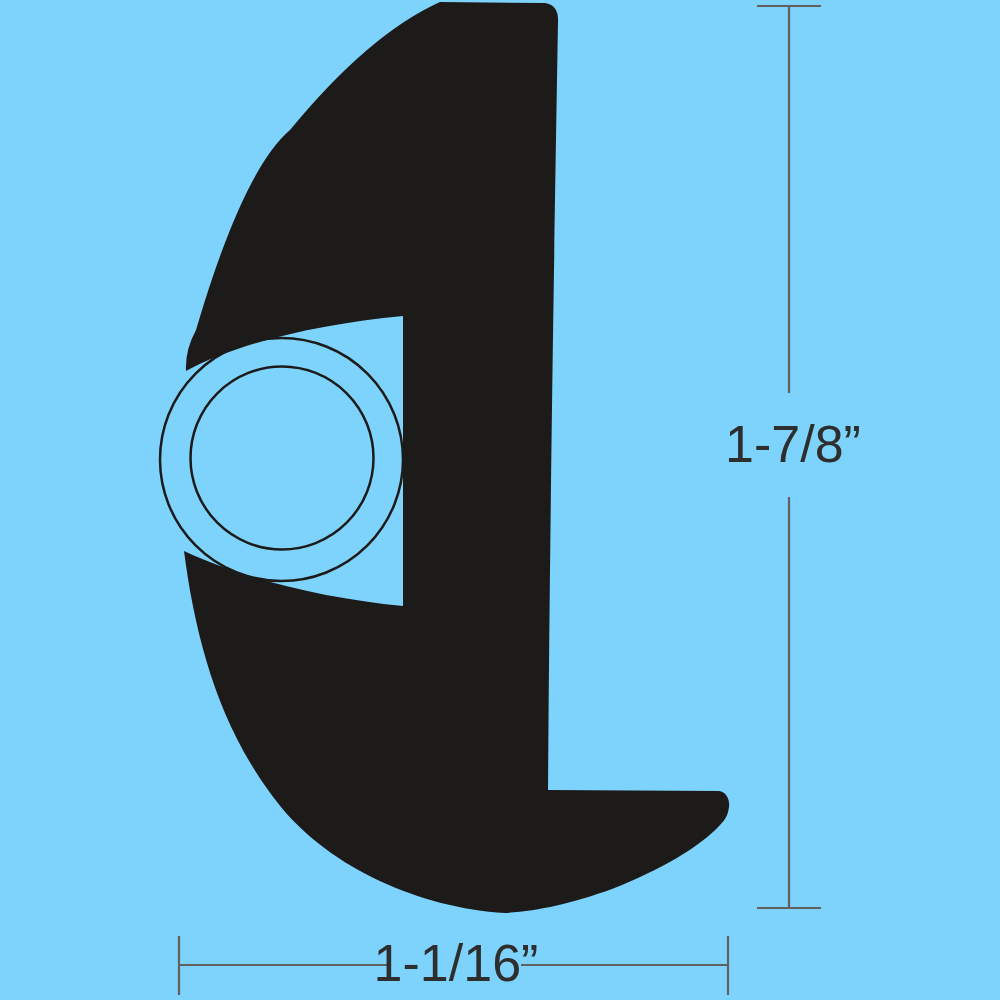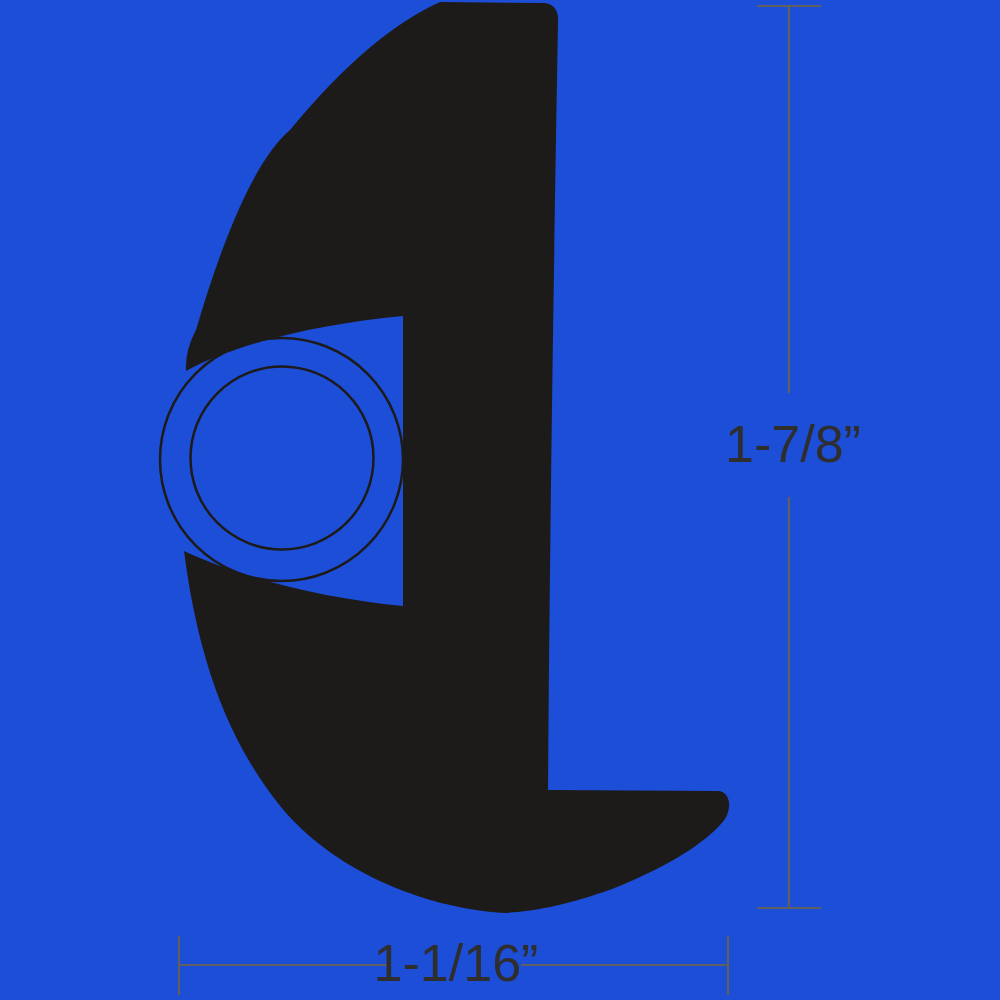--- a/index.html
+++ b/index.html
@@ -4,21 +4,21 @@
 <style>
   html, body {
     margin: 0;
     padding: 0;
     background: #ffffff;
   }
   .stage {
     position: relative;
     width: 1000px;
     height: 1000px;
-    background: #1d4ed8;
+    background: #7dd3fc;
     overflow: hidden;
   }
   svg {
     display: block;
     width: 1000px;
     height: 1000px;
   }
   .dim-label {
     font-family: "Liberation Sans", "DejaVu Sans", sans-serif;
     font-size: 52px;

